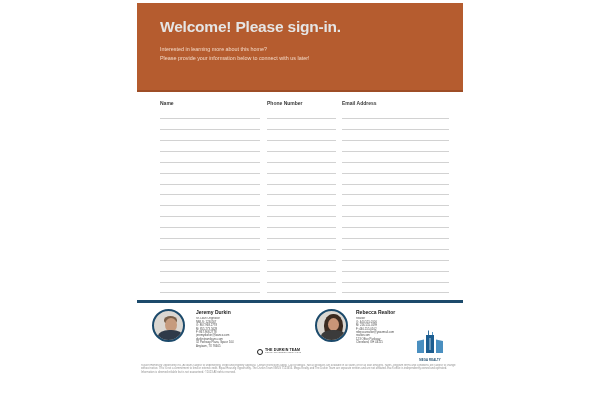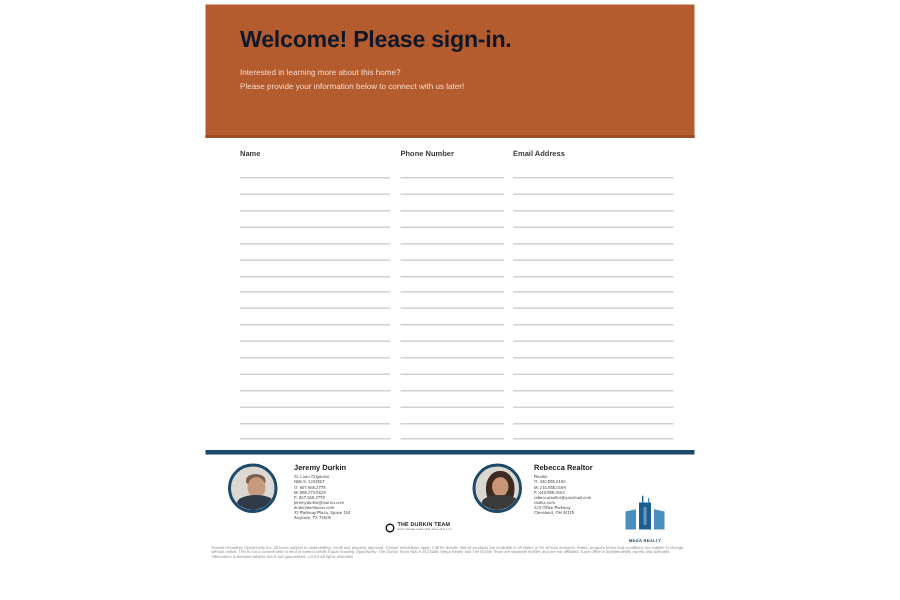--- a/index.html
+++ b/index.html
@@ -2,21 +2,21 @@
 <html><head>
 <meta charset="utf-8">
 <style>
   html,body{margin:0;padding:0;background:#ffffff;}
   *{box-sizing:border-box;font-family:"Liberation Sans",sans-serif;}
   .canvas{position:relative;width:600px;height:400px;background:#ffffff;overflow:hidden;}
   .page{position:absolute;left:137px;top:3px;width:326px;height:382px;background:#ffffff;}
 
   
   .banner{position:absolute;left:0;top:0;width:326px;height:89px;background:#B55C2F;border-bottom:2px solid #9e4e26;}
-  .banner-title{position:absolute;left:23px;top:15px;font-size:15.5px;font-weight:bold;color:#0f172a;letter-spacing:-0.2px;}
+  .banner-title{position:absolute;left:23px;top:15px;font-size:15.5px;font-weight:bold;color:#e5e5e5;letter-spacing:-0.2px;}
   .banner-sub{position:absolute;left:23px;top:42px;font-size:5.4px;line-height:9px;color:#F3D8C6;}
 
   
   .thead{position:absolute;left:0;top:97px;width:326px;display:flex;font-size:5px;font-weight:bold;color:#3b3b3b;}
   .tbody{position:absolute;left:0;top:105.3px;width:326px;}
   .sign-row{height:10.9px;display:flex;align-items:flex-end;}
   .c0{margin-left:23px;width:100px;}
   .c1{margin-left:7px;width:69px;}
   .c2{margin-left:6px;width:107px;}
   .sign-cell{border-bottom:1px solid #d2d2d2;height:100%;}

